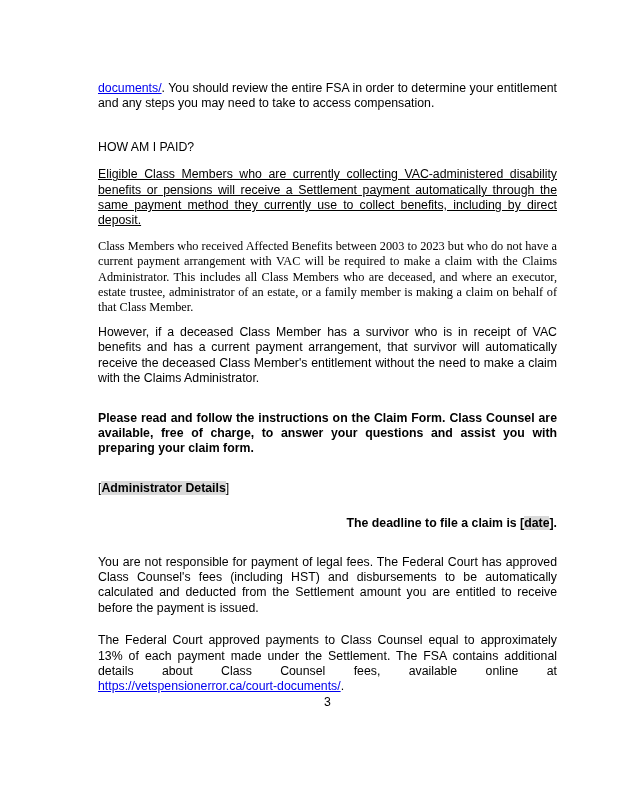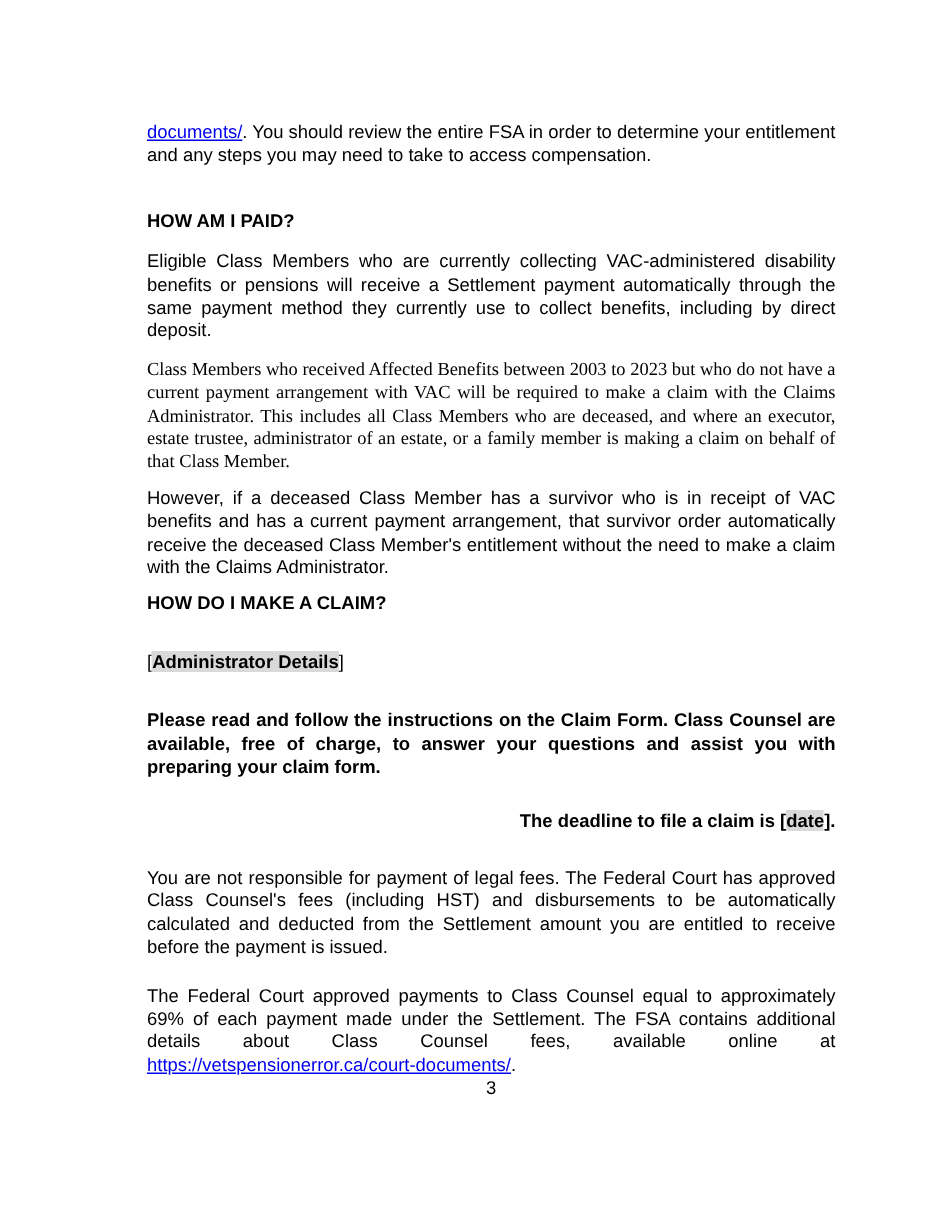--- a/index.html
+++ b/index.html
@@ -20,27 +20,27 @@
     line-height: 15.4px;
     color: #000000;
     overflow: hidden;
   }
   .para {
     margin: 0;
     text-align: justify;
   }
   .heading {
     margin: 0;
-    font-weight: bold;
+    font-weight: normal;
     font-size: 12.3px;
     line-height: 15.4px;
     text-align: left;
   }
   .h-paid        { margin-top: 28px; }
-  .p-eligible    { margin-top: 12px; }
+  .p-eligible    { margin-top: 12px; text-decoration: underline; }
   .p-claim-req   { margin-top: 10px; font-family: Liberation Serif, serif; }
   .p-however     { margin-top: 9px; }
   .h-claim       { margin-top: 8px; }
   .p-submit      { margin-top: 12px; }
   .p-admin       { margin-top: 24px; text-align: left; }
   .p-instructions{ margin-top: 24px; font-weight: bold; }
   .p-deadline    { margin-top: 20px; font-weight: bold; text-align: right; }
   .h-fees        { margin-top: 23px; }
   .p-notresp     { margin-top: 23px; }
   .p-approved    { margin-top: 17px; }
@@ -70,31 +70,30 @@
 <div class="page">
 
   <p class="para p-intro"><a class="doc-link">documents/</a><span>. You should review the entire FSA in order to determine your entitlement and any steps you may need to take to access compensation.</span></p>
 
   <h2 class="heading h-paid">HOW AM I PAID?</h2>
 
   <p class="para p-eligible">Eligible Class Members who are currently collecting VAC-administered disability benefits or pensions will receive a Settlement payment automatically through the same payment method they currently use to collect benefits, including by direct deposit.</p>
 
   <p class="para p-claim-req">Class Members who received Affected Benefits between 2003 to 2023 but who do not have a current payment arrangement with VAC will be required to make a claim with the Claims Administrator. This includes all Class Members who are deceased, and where an executor, estate trustee, administrator of an estate, or a family member is making a claim on behalf of that Class Member.</p>
 
-  <p class="para p-however">However, if a deceased Class Member has a survivor who is in receipt of VAC benefits and has a current payment arrangement, that survivor order automatically receive the deceased Class Member's entitlement without the need to make a claim with the Claims Administrator.</p>
-
-  <h2 class="heading h-claim">HOW DO I MAKE A CLAIM?</h2>
+  <p class="para p-however">However, if a deceased Class Member has a survivor who is in receipt of VAC benefits and has a current payment arrangement, that survivor will automatically receive the deceased Class Member's entitlement without the need to make a claim with the Claims Administrator.</p>
 
 
-  <p class="para p-admin"><span class="bracket">[</span><span class="placeholder-highlight">Administrator Details</span><span class="bracket">]</span></p>
 
   <p class="para p-instructions">Please read and follow the instructions on the Claim Form. Class Counsel are available, free of charge, to answer your questions and assist you with preparing your claim form.</p>
+
+  <p class="para p-admin"><span class="bracket">[</span><span class="placeholder-highlight">Administrator Details</span><span class="bracket">]</span></p>
 
   <p class="para p-deadline"><span>The deadline to file a claim is </span><span class="bracket">[</span><span class="placeholder-highlight">date</span><span class="bracket">].</span></p>
 
 
   <p class="para p-notresp">You are not responsible for payment of legal fees. The Federal Court has approved Class Counsel's fees (including HST) and disbursements to be automatically calculated and deducted from the Settlement amount you are entitled to receive before the payment is issued.</p>
 
-  <p class="para p-approved"><span>The Federal Court approved payments to Class Counsel equal to approximately 69% of each payment made under the Settlement. The FSA contains additional details about Class Counsel fees, available online at </span><a class="doc-link">https://vetspensionerror.ca/court-documents/</a><span>.</span></p>
+  <p class="para p-approved"><span>The Federal Court approved payments to Class Counsel equal to approximately 13% of each payment made under the Settlement. The FSA contains additional details about Class Counsel fees, available online at </span><a class="doc-link">https://vetspensionerror.ca/court-documents/</a><span>.</span></p>
 
   <div class="para page-number">3</div>
 
 </div>
 
 </body></html>

